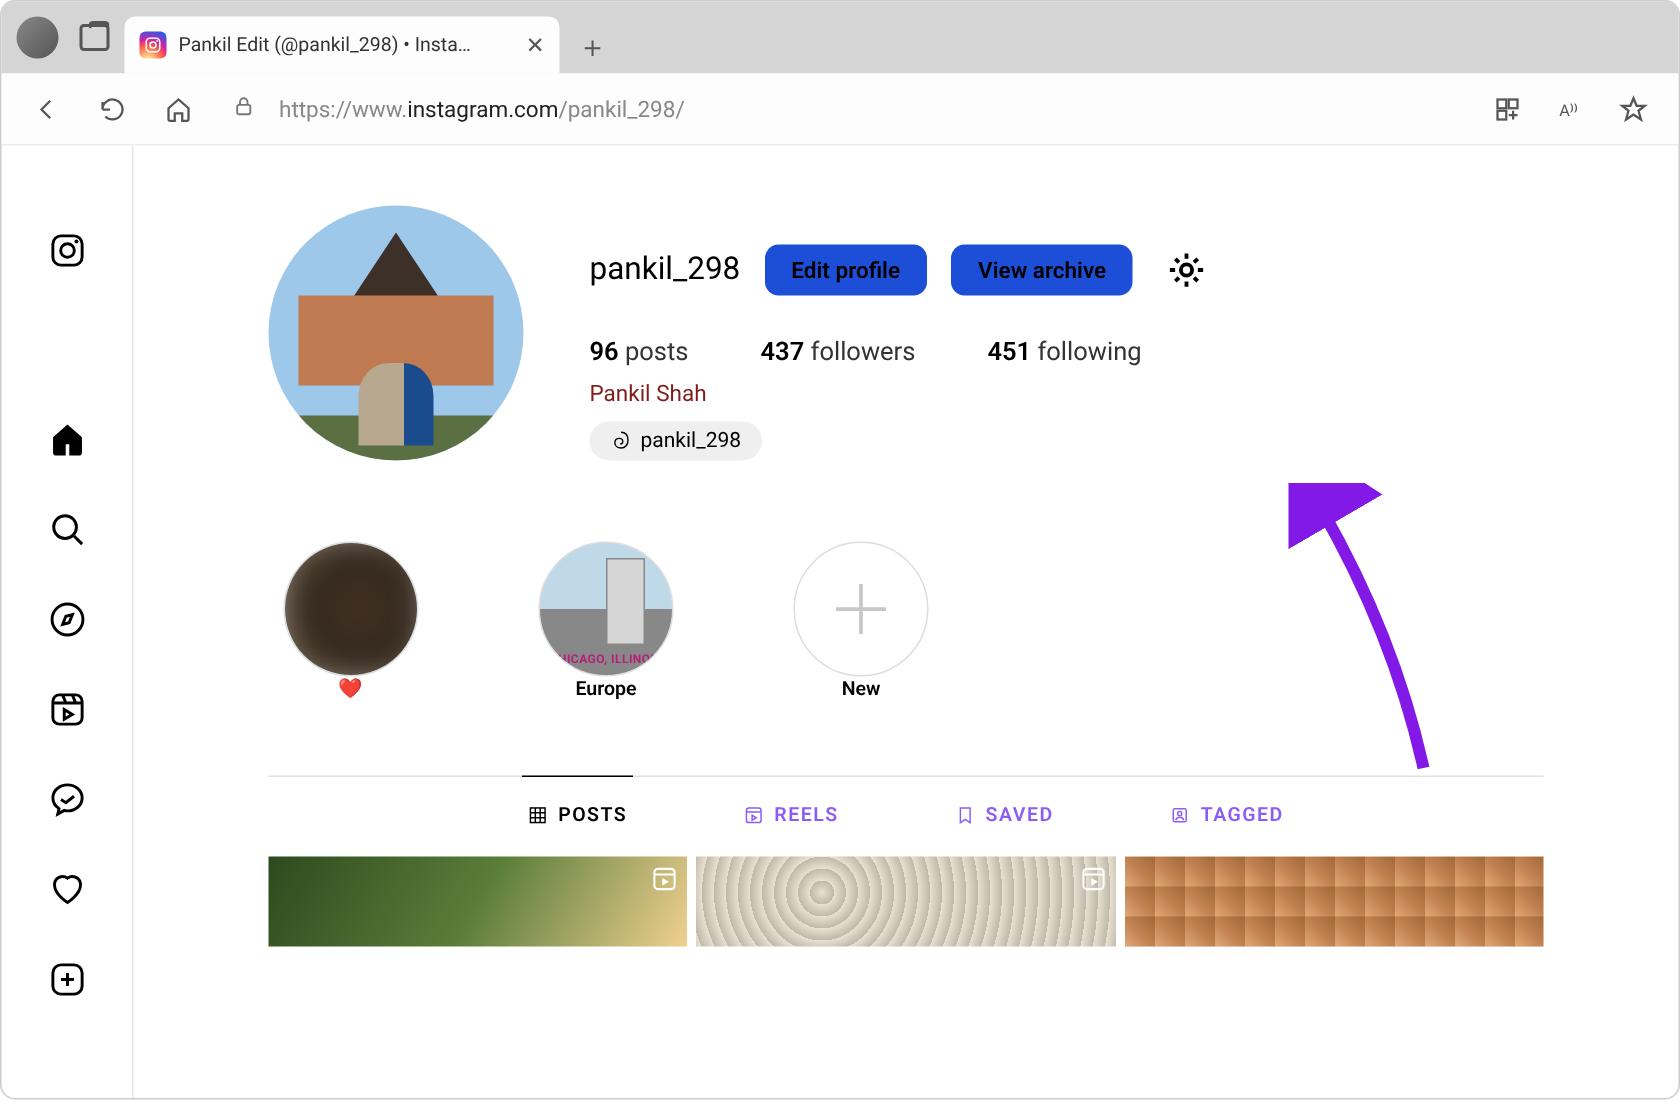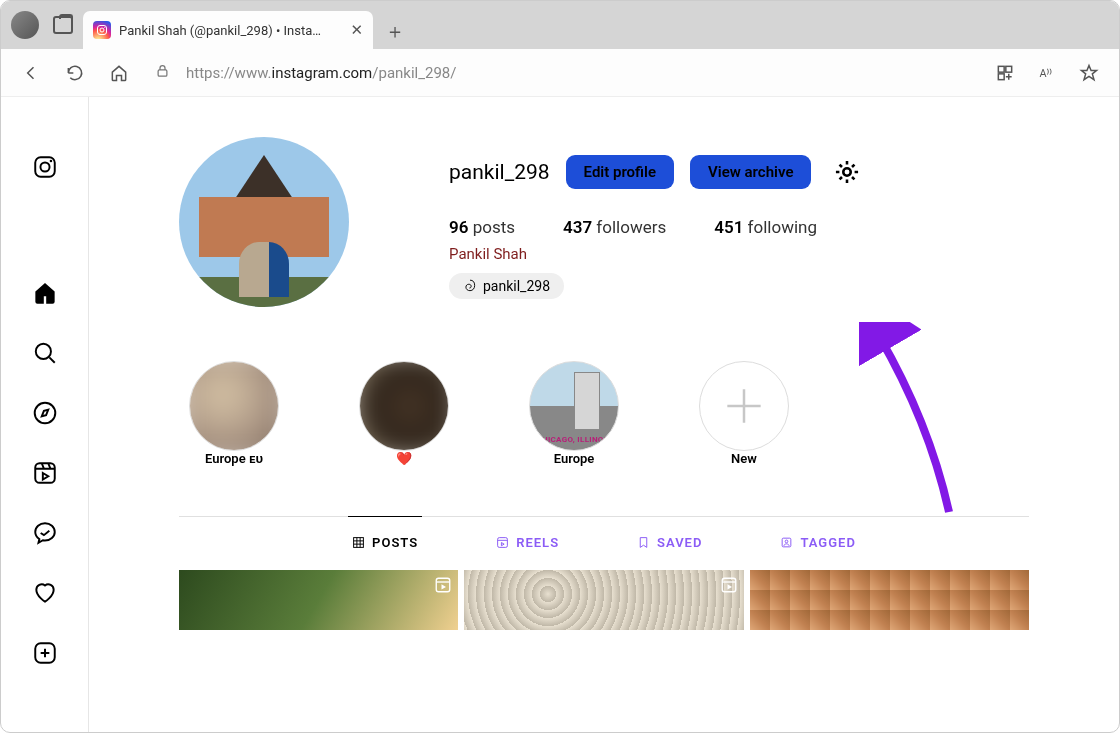--- a/index.html
+++ b/index.html
@@ -19,21 +19,21 @@
 .addr-btn svg { width:20px; height:20px; stroke:#555; stroke-width:1.8; fill:none; }
 .url-box { flex: 1; display: flex; align-items: center; gap: 16px; padding: 0 10px; font-size: 15px; color: #888; }
 .url-box .lock { color:#777; }
 .url-text .host { color: #222; }
 .addr-right { display:flex; gap:6px; }
 .page { display: flex; height: calc(100% - 96px); }
 .nav { width: 88px; border-right: 1px solid #e6e6e6; padding-top: 56px; display:flex; flex-direction:column; align-items:center; gap: 32px; }
 .nav-item { width: 28px; height: 28px; display:flex; align-items:center; justify-content:center; cursor:pointer; }
 .nav-item svg { width: 26px; height: 26px; stroke:#000; stroke-width:1.8; fill:none; }
 .main { flex: 1; padding: 40px 90px 0 90px; position: relative; }
-.profile-row { display: flex; gap: 100px; align-items: center; }
+.profile-row { display: flex; gap: 44px; align-items: flex-end; }
 .profile-pic { width: 170px; height: 170px; border-radius: 50%; overflow:hidden; background:#9dc8e9; position:relative; flex-shrink:0; }
 .pic-triangle { position:absolute; top:18px; left:32px; width:0; height:0; border-left:53px solid transparent; border-right:53px solid transparent; border-bottom:80px solid #3c3028; }
 .pic-build { position:absolute; top:60px; left:20px; width:130px; height:60px; background:#c07a52; }
 .pic-people { position:absolute; bottom:10px; left:60px; width:50px; height:55px; background:linear-gradient(90deg,#b8a890 60%,#1a4b8c 60%); border-radius:40% 40% 0 0;}
 .pic-grass { position:absolute; bottom:0; left:0; right:0; height:30px; background:#5a6f42; }
 .profile-meta { padding-top: 10px; }
 .meta-top { display:flex; align-items:center; gap: 16px; }
 .username { font-size: 21px; color:#000; font-weight:400; }
 .pill-btn { background:#1d4ed8; border:none; padding: 8px 18px; border-radius: 9px; font-size: 15px; font-weight:600; color:#000; cursor:pointer; }
 .gear { width: 28px; height:28px; cursor:pointer; margin-left:6px;}
@@ -78,21 +78,21 @@
     <span class="tabview-icon"></span>
   </div>
   <div class="tab">
     <span class="ig-favicon">
       <svg viewBox="0 0 24 24">
           <rect x="3" y="3" width="18" height="18" rx="5" fill="none" stroke="#fff" stroke-width="2"></rect>
           <circle cx="12" cy="12" r="4" fill="none" stroke="#fff" stroke-width="2"></circle>
           <circle cx="17.5" cy="6.5" r="1.2" fill="#fff"></circle>
         </svg>
     </span>
-    <span>Pankil Shah (@pankil_298) • Insta…</span>
+    <span>Pankil Edit (@pankil_298) • Insta…</span>
     <span class="tab-close">✕</span>
   </div>
   <div class="tab-new">＋</div>
 </div>
 
 <div class="addr-bar">
   <div class="addr-btn">
       <svg viewBox="0 0 24 24">
         <path d="M15 5l-7 7 7 7"></path>
       </svg>
@@ -217,26 +217,20 @@
               <path d="M12 2c5 0 8 3 8 9 0 5-3 9-8 9-4 0-7-2.5-7-6 0-3 2-5 5-5 2.5 0 4 1.5 4 3.5 0 1.8-1.2 3-3 3" fill="none" stroke="#000" stroke-width="1.6"></path>
             </svg>
           <span>pankil_298</span>
         </div>
       </div>
     </div>
 
     <div class="highlights">
       <div class="hl">
         <div class="hl-circle">
-            <div class="hl-blur1" style="width:100%;height:100%"></div>
-          </div>
-        <span class="hl-label">Europe ᴇᴜ</span>
-      </div>
-      <div class="hl">
-        <div class="hl-circle">
             <div class="hl-blur2" style="width:100%;height:100%"></div>
           </div>
         <span class="hl-label">❤️</span>
       </div>
       <div class="hl">
         <div class="hl-circle hl-chicago">
             <span class="lbl">CHICAGO, ILLINOIS</span>
           </div>
         <span class="hl-label">Europe</span>
       </div>

